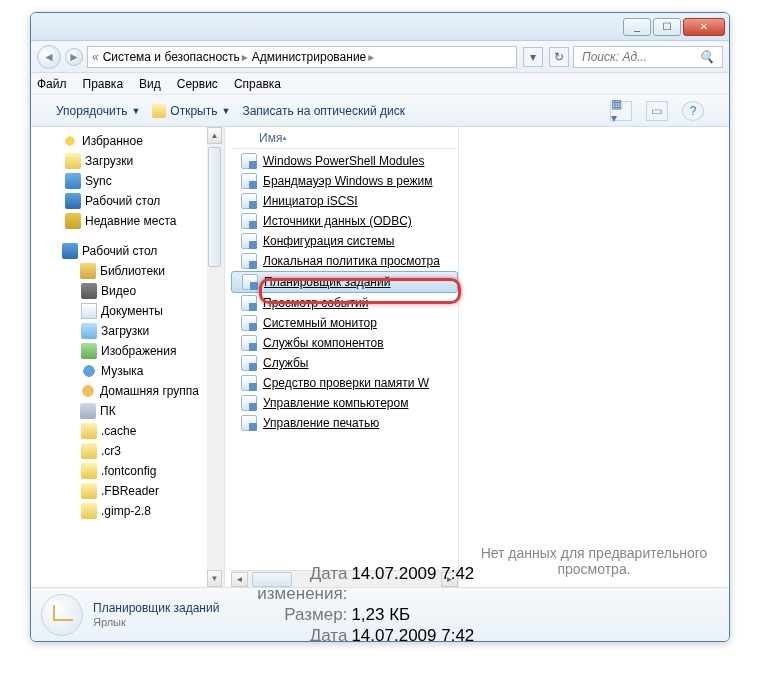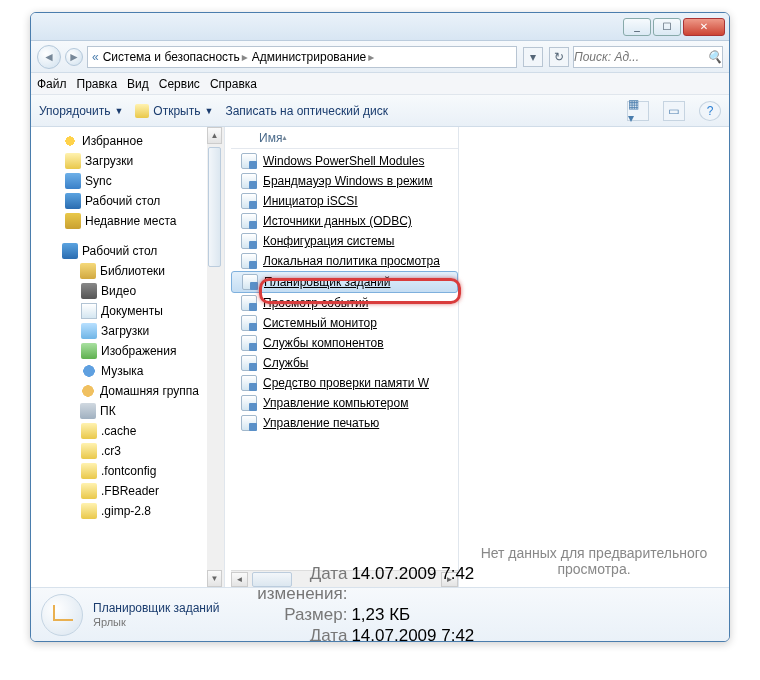--- a/index.html
+++ b/index.html
@@ -8,26 +8,26 @@
 .titlebar { height: 28px; background: linear-gradient(#eaf2f9, #d8e6f3); display: flex; justify-content: flex-end; align-items: center; padding: 0 4px; border-bottom: 1px solid #bcd; }
 .tbtn { width: 28px; height: 18px; margin-left: 2px; border: 1px solid #8aa; border-radius: 3px; background: linear-gradient(#f6fafd,#dbe9f4); display: flex; align-items: center; justify-content: center; font-size: 10px; color: #345; cursor: pointer; }
 .tbtn.close { background: linear-gradient(#e98,#c43); border-color: #a33; color: #fff; width: 42px; }
 .navbar { height: 32px; background: linear-gradient(#f6f9fc,#e8eff6); display: flex; align-items: center; padding: 0 6px; border-bottom: 1px solid #d0dce8; gap: 4px; }
 .navbtn { width: 24px; height: 24px; border-radius: 50%; background: radial-gradient(circle at 35% 35%, #fff, #cfe0ee); border: 1px solid #b4c8da; cursor: pointer; display: flex; align-items: center; justify-content: center; color: #789; }
 .navbtn.small { width: 18px; height: 18px; }
 .addrwrap { flex: 1; height: 22px; border: 1px solid #b8c5d3; background: #fff; display: flex; align-items: center; padding: 0 4px; gap: 4px; }
 .addrwrap .seg { display: flex; align-items: center; gap: 2px; }
 .addrwrap .sep { color: #888; }
 .dropbtn, .refbtn { width: 20px; height: 20px; border: 1px solid #b8c5d3; background: #f2f6fa; margin-left: 2px; display: flex; align-items: center; justify-content: center; color: #567; cursor: pointer; }
-.searchwrap { width: 150px; height: 22px; border: 1px solid #b8c5d3; background: #fff; display: flex; align-items: center; padding: 0 0; color: #888; font-style: italic; gap: 12px; }
+.searchwrap { width: 150px; height: 22px; border: 1px solid #b8c5d3; background: #fff; display: flex; align-items: center; padding: 0 8px; color: #888; font-style: italic; gap: 12px; }
 .searchwrap input { border: none; outline: none; width: 100%; font-size: 12px; color: #555; font-style: italic; }
 .searchwrap .mag { margin-left: 4px; color: #4a7dad; }
-.menubar { height: 22px; background: #f4f6f9; display: flex; align-items: center; padding: 0 6px; gap: 10px; border-bottom: 1px solid #e0e6ed; }
+.menubar { height: 22px; background: #f4f6f9; display: flex; align-items: center; padding: 0 6px; gap: 16px; border-bottom: 1px solid #e0e6ed; }
 .menubar span { cursor: pointer; }
-.toolbar { height: 32px; background: linear-gradient(#f7fafc,#e9f0f7); display: flex; align-items: center; padding: 0 8px; gap: 12px; border-bottom: 1px solid #d0dce8; }
+.toolbar { height: 32px; background: linear-gradient(#f7fafc,#e9f0f7); display: flex; align-items: center; padding: 0 25px; gap: 12px; border-bottom: 1px solid #d0dce8; }
 .toolbar .tbitem { display: flex; align-items: center; gap: 4px; color: #1a3c6e; cursor: pointer; }
 .toolbar .spacer { flex: 1; }
 .toolbar .ricon { width: 22px; height: 20px; border: 1px solid #c6d4e1; background: #f0f5fa; display: flex; align-items: center; justify-content: center; color: #4a7dad; cursor: pointer; margin-left: 2px; }
 .body { flex: 1; display: flex; overflow: hidden; }
 .sidebar { width: 194px; background: #fff; border-right: 1px solid #e0e6ed; overflow-y: auto; padding: 4px 0; position: relative; }
 .tree-item { display: flex; align-items: center; height: 20px; padding-left: 16px; gap: 4px; cursor: pointer; white-space: nowrap; }
 .tree-item.l1 { padding-left: 34px; }
 .tree-item.l2 { padding-left: 50px; text-align: right; }
 .tree-item .exp { width: 11px; height: 11px; display: inline-block; color: #555; font-size: 9px; text-align: center; }
 .tree-item .ic { width: 16px; height: 16px; display: inline-block; }

